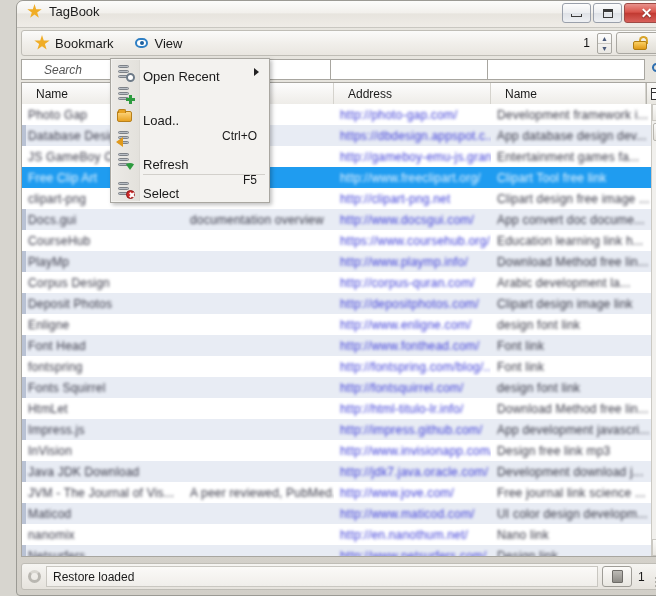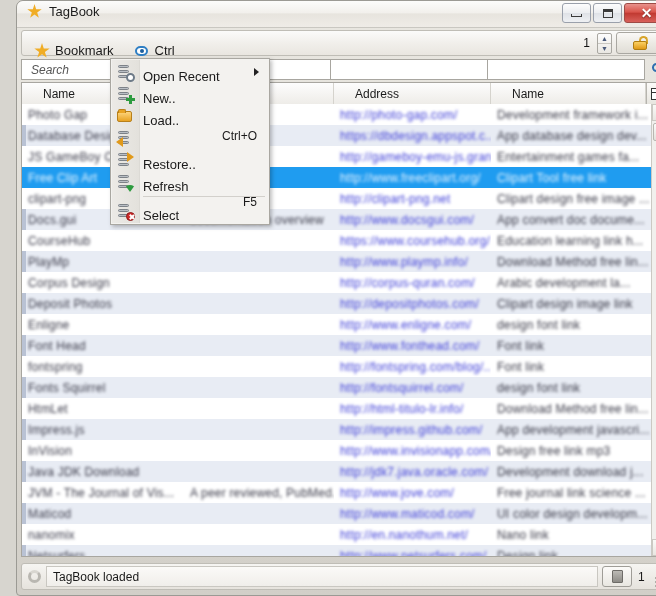--- a/index.html
+++ b/index.html
@@ -59,21 +59,21 @@
 
   
   #toolbar {
     position: absolute; left: 4px; top: 29px; width: 648px; height: 26px;
     background: linear-gradient(180deg,#fbfbfa 0%,#f1efeb 50%,#e9e6e0 100%);
     border: 1px solid #bfbdb6; border-radius: 3px;
     display: flex; align-items: center;
   }
   .tb-item {
     height: 22px; margin-left: 4px; padding: 16px 7px;
-    display: flex; align-items: flex-start; gap: 5px;
+    display: flex; align-items: center; gap: 5px;
     font-size: 13px; color: #1a1a1a;
     border: 1px solid transparent; border-radius: 3px;
   }
   .tb-item.active {
     border-color: #a9a7a1;
     background: linear-gradient(180deg,#f7f6f4 0%,#e6e3dd 50%,#dcd8d1 100%);
     box-shadow: inset 0 1px 0 #fff;
   }
   .ico { width: 16px; height: 16px; display:inline-block; position: relative; flex: none; }
   .ico-star { background:#f0ad26; clip-path: polygon(50% 0%, 61% 35%, 98% 35%, 68% 57%, 79% 91%, 50% 70%, 21% 91%, 32% 57%, 2% 35%, 39% 35%); }
@@ -98,38 +98,38 @@
              display:flex; align-items:center; justify-content:center;}
   .padlock { position:relative; width:14px; height:13px;}
   .padlock .body { position:absolute; bottom:0; left:0; width:14px; height:9px; border-radius:2px; background:linear-gradient(180deg,#fbd063,#e09a18); border:1px solid #b07d12;}
   .padlock .shackle { position:absolute; top:-1px; left:6px; width:9px; height:8px; border:2px solid #d8a42a; border-bottom:none; border-radius:5px 5px 0 0;}
 
   
   #searchrow { position:absolute; left:4px; top:57px; width:648px; height:23px; display:flex; align-items:center;}
   .sfield {
     height:21px; border:1px solid #a8a6a0; background:#fff;
     font-size:12px; color:#555; font-style:italic;
-    display:flex; align-items:center; padding-left:9px;
+    display:flex; align-items:center; padding-left:22px;
   }
   #search-name { width:160px; }
   #search-desc { width:150px; border-left:none;}
   #search-addr { width:157px; border-left:none;}
   #search-tags { width:157px; border-left:none;}
   #search-icon-btn { width:22px; height:21px; display:flex; align-items:center; justify-content:center; margin-left:2px;}
   .magnifier { position:relative; width:13px; height:13px;}
   .magnifier .c { position:absolute; left:0; top:0; width:9px; height:9px; border:2px solid #2f6fb0; border-radius:50%;}
   .magnifier .h { position:absolute; left:8px; top:8px; width:6px; height:2px; background:#2f6fb0; transform:rotate(45deg); transform-origin:left center;}
 
   
   #table-wrap {
     position:absolute; left:4px; top:81px; width:648px; height:475px;
     border:1px solid #a8a6a0; background:#fff; overflow:hidden;
   }
   #thead { display:flex; height:21px; background:linear-gradient(180deg,#fdfdfd,#f0eeea); border-bottom:1px solid #c4c2bc; position:relative;}
-  .th { font-size:12px; color:#1a1a1a; display:flex; align-items:center; padding-left:21px;
+  .th { font-size:12px; color:#1a1a1a; display:flex; align-items:center; padding-left:14px;
         border-right:1px solid #d5d3cd; height:21px; background:linear-gradient(180deg,#fdfdfd,#eeece8);}
   .th.c0 { width:162px;} .th.c1 { width:150px;} .th.c2 { width:157px;} .th.c3 { width:155px;}
   #colchooser { position:absolute; right:0; top:0; width:22px; height:21px;
      border-left:1px solid #b6b4ae; background:linear-gradient(180deg,#fbfaf8,#e7e5df);
      display:flex; align-items:center; justify-content:center;}
   .cc-ico { position:relative; width:13px; height:12px; border:1px solid #333; background:#fff;}
   .cc-ico i { position:absolute; left:0; top:3px; width:100%; height:1px; background:#333;}
   .cc-ico b { position:absolute; right:-2px; bottom:-2px; width:0;height:0; border-left:4px solid transparent; border-right:4px solid transparent; border-top:5px solid #111;}
 
   #tbody { position:absolute; left:0; top:21px; width:630px; height:452px; overflow:hidden;}
@@ -250,21 +250,21 @@
   <div id="toolbar">
     <div class="tb-item">
       <span class="ico ico-star"></span>
       <span>Bookmark</span>
     </div>
     <div class="tb-item">
       <span class="ico ico-view">
           <i></i>
           <b></b>
         </span>
-      <span>Ctrl</span>
+      <span>View</span>
     </div>
 
     <div id="tb-right">
       <span id="spin-val">1</span>
       <div class="spinner">
         <div>▲</div>
         <div>▼</div>
       </div>
       <div class="lockbtn">
         <span class="padlock">
@@ -643,21 +643,21 @@
       <div class="sbtn" id="vdown">
           <span class="sarrow-dn"></span>
         </div>
     </div>
   </div>
 
   <div id="statusbar">
     <div id="status-spinner">
         <span class="gear"></span>
       </div>
-    <div id="status-text-box">TagBook loaded</div>
+    <div id="status-text-box">Restore loaded</div>
     <div id="status-btn">
         <span class="sq"></span>
       </div>
     <div id="status-count">1</div>
     <div id="grip">
         <i style="right: 8px; bottom: 0px;"></i>
         <i style="right: 4px; bottom: 0px;"></i>
         <i style="right: 8px; bottom: 4px;"></i>
         <i style="right: 0px; bottom: 0px;"></i>
         <i style="right: 4px; bottom: 4px;"></i>
@@ -673,47 +673,39 @@
             <span class="mico"><span class="stack"><i></i><i></i><i></i></span><span class="badge clock"></span></span>
           </span>
           <span class="mi-label">Open Recent</span>
           <span class="mi-accel"></span>
           <span class="mi-sub"></span>
         </div>
         <div class="mi">
           <span class="mi-ico">
             <span class="mico"><span class="stack"><i></i><i></i><i></i></span><span class="badge plus"></span></span>
           </span>
-          <span class="mi-label">New..</span>
           <span class="mi-accel"></span>
         </div>
         <div class="mi">
           <span class="mi-ico">
             <span class="mico">
               <span class="folder"></span>
             </span>
           </span>
           <span class="mi-label">Load..</span>
           <span class="mi-accel">Ctrl+O</span>
         </div>
         <div class="mi">
           <span class="mi-ico">
             <span class="mico"><span class="stack"><i></i><i></i><i></i></span><span class="arrow-l"></span></span>
           </span>
           <span class="mi-accel"></span>
         </div>
         <div class="mi">
           <span class="mi-ico">
-            <span class="mico"><span class="stack"><i></i><i></i><i></i></span><span class="arrow-r"></span></span>
-          </span>
-          <span class="mi-label">Restore..</span>
-          <span class="mi-accel"></span>
-        </div>
-        <div class="mi">
-          <span class="mi-ico">
             <span class="mico"><span class="stack"><i></i><i></i><i></i></span><span class="badge arrowg"></span></span>
           </span>
           <span class="mi-label">Refresh</span>
           <span class="mi-accel">F5</span>
         </div>
         <div class="msep"></div>
         <div class="mi">
           <span class="mi-ico">
             <span class="mico"><span class="stack"><i></i><i></i><i></i></span><span class="badge xred"></span></span>
           </span>

